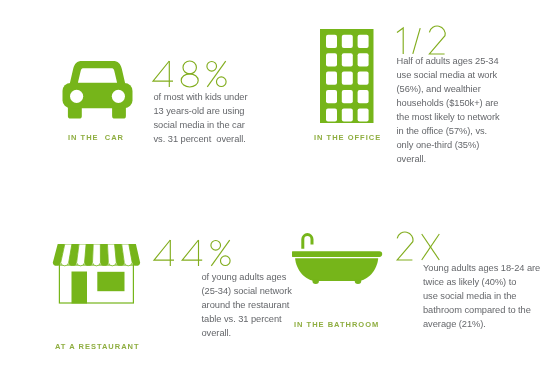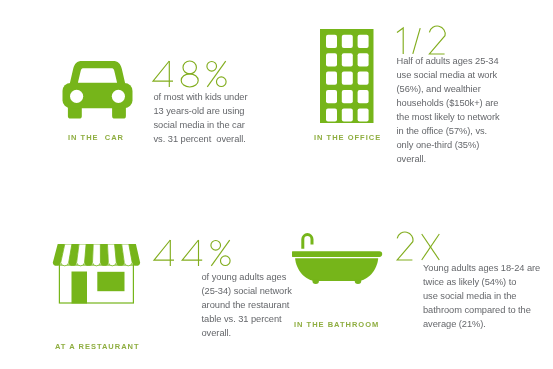--- a/index.html
+++ b/index.html
@@ -185,20 +185,20 @@
             <path d="M0.2 4.3 A7.30 7.30 0 1 1 15.80 7.7 L0.2 26.00 L15.40 26.00" fill="none" stroke="#82ad1e" stroke-width="1.15" stroke-linecap="butt" stroke-linejoin="miter"></path>
           </g>
           <g transform="translate(24.00,0)">
             <path d="M0.7 0 L18.30 26.00" fill="none" stroke="#82ad1e" stroke-width="1.15" stroke-linecap="butt" stroke-linejoin="miter"></path>
             <path d="M18.30 0 L0.7 26.00" fill="none" stroke="#82ad1e" stroke-width="1.15" stroke-linecap="butt" stroke-linejoin="miter"></path>
           </g>
         </svg>
       </div>
     <div class="copy" style="left: 379px; top: 261.9px; color: rgb(101, 103, 107); margin-left: 44px;">
       <div>Young adults ages 18-24 are</div>
-      <div>twice as likely (54%) to</div>
+      <div>twice as likely (40%) to</div>
       <div>use social media in the</div>
       <div>bathroom compared to the</div>
       <div>average (21%).</div>
     </div>
   </div>
 
 </div>
 
 </body></html>

